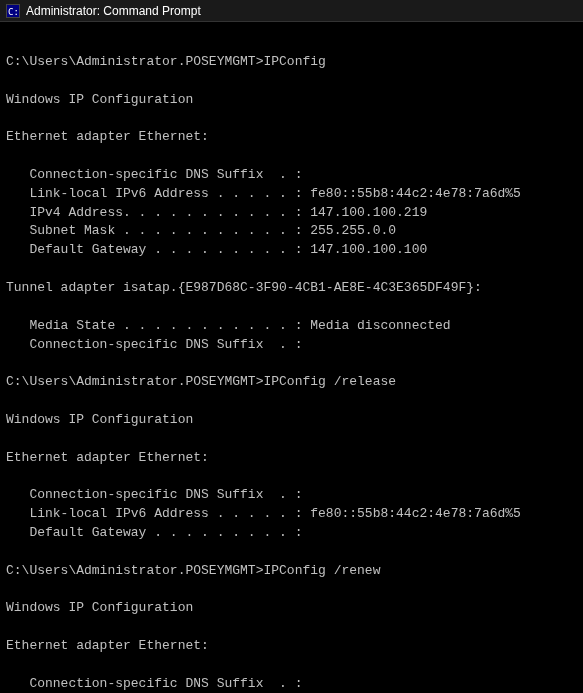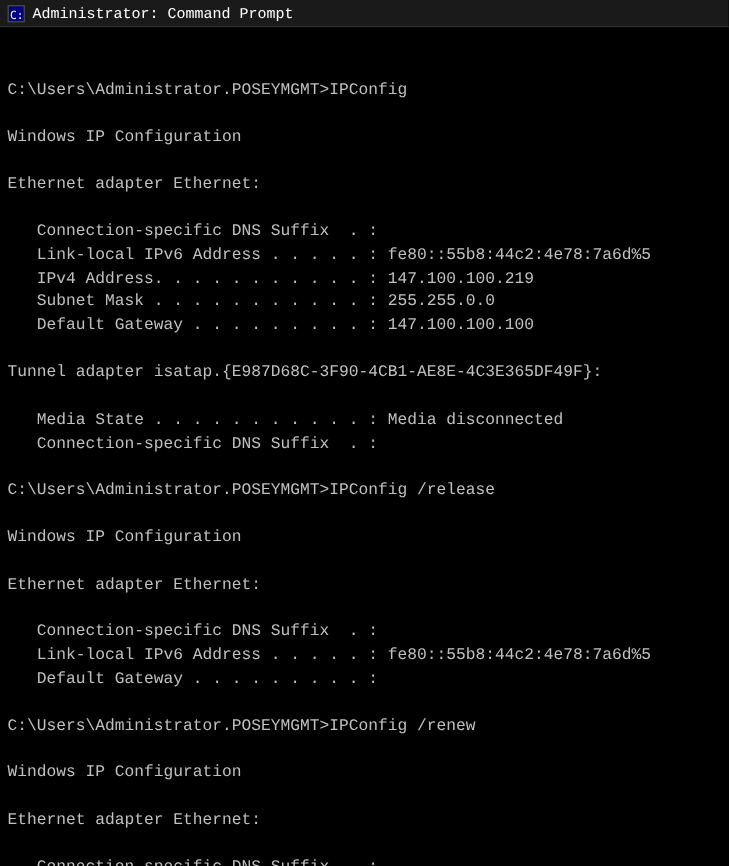--- a/index.html
+++ b/index.html
@@ -33,26 +33,26 @@
       margin-right: 6px;
       background: #444;
       display: flex;
       align-items: center;
       justify-content: center;
     }
 
     .title-bar-text {
       color: #fff;
       font-size: 12px;
-      font-family: Liberation Mono, monospace;
+      font-family: Liberation Sans, sans-serif;
     }
 
     .terminal {
       background: #000;
-      padding: 22px 6px;
+      padding: 12px 6px;
       height: calc(693px - 22px);
       overflow: hidden;
       line-height: 1.45;
       white-space: pre;
     }
 
     .line {
       display: block;
       color: #c0c0c0;
     }

